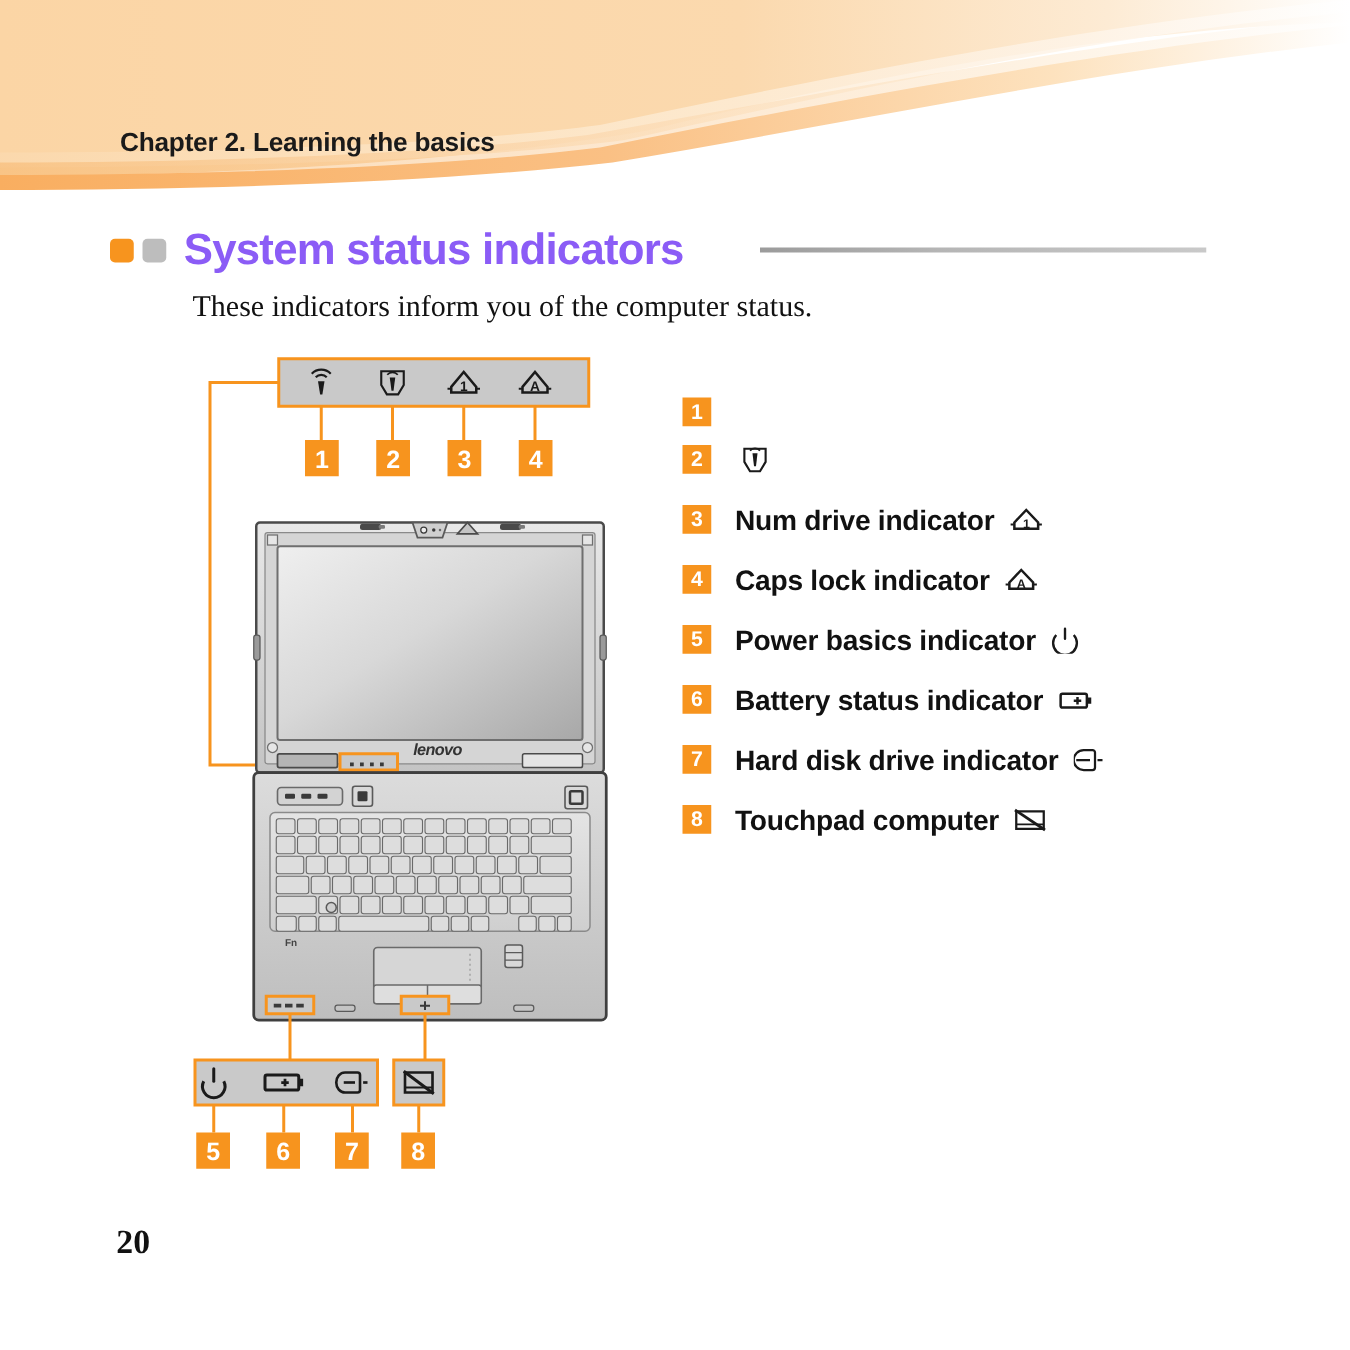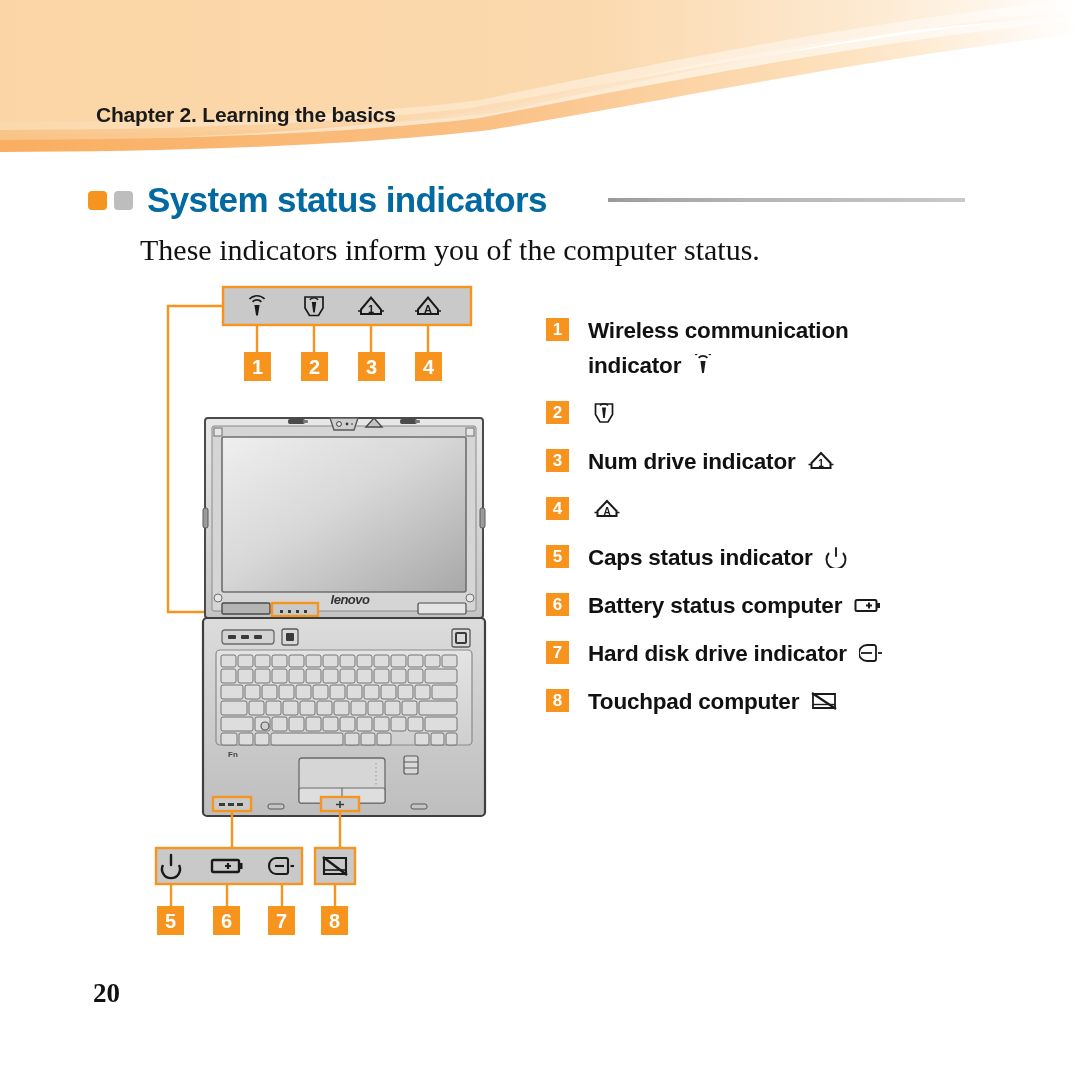--- a/index.html
+++ b/index.html
@@ -47,37 +47,37 @@
   .sq {
     width: 19px; height: 19px;
     border-radius: 4px;
     margin-right: 7px;
   }
   .sq.orange { background: #F7941E; }
   .sq.gray   { background: #BDBDBD; margin-right: 14px; }
   .section-title {
     font-size: 35px;
     font-weight: bold;
-    color: #0369a1;
+    color: #8b5cf6;
     letter-spacing: -0.6px;
     white-space: nowrap;
   }
   .title-rule {
     position: absolute;
     left: 608px; top: 198px;
     width: 357px; height: 4px;
     background: linear-gradient(to right, #9b9b9b 0%, #b5b5b5 40%, #c9c9c9 100%);
   }
 
   
   .intro {
     position: absolute;
-    left: 140px; top: 233px;
+    left: 154px; top: 233px;
     font-family: "Liberation Serif", serif;
-    font-size: 30px;
+    font-size: 24px;
     color: #111111;
     white-space: nowrap;
   }
 
   
   .figure {
     position: absolute;
     left: 0; top: 0;
     width: 520px; height: 1000px;
   }
@@ -494,31 +494,20 @@
           <text x="334.5" y="928" font-family="Liberation Sans, sans-serif" font-size="20" font-weight="bold" text-anchor="middle" fill="#ffffff">8</text>
         </g>
       </g>
     </svg>
   </div>
 
   <div class="list">
 
     <div class="list-item">
       <span class="badge">1</span>
-      <span class="item-text">
-        <span>Wireless communication</span><br>
-        <span>indicator</span>
-        <span class="ico">
-          <svg width="20" height="22" viewBox="0 0 20 22">
-            <path d="M7.4,7 L12.6,7 L10.9,19 L9.1,19 Z" fill="#1a1a1a"></path>
-            <path d="M5.6,3.8 A6,6 0 0 1 14.4,3.8" fill="none" stroke="#1a1a1a" stroke-width="1.7"></path>
-            <path d="M2.4,1 A10.5,10.5 0 0 1 17.6,1" fill="none" stroke="#1a1a1a" stroke-width="1.7"></path>
-          </svg>
-        </span>
-      </span>
     </div>
 
     <div class="list-item">
       <span class="badge">2</span>
       <span class="item-text">
         <span class="ico">
           <svg width="20" height="22" viewBox="0 0 20 22">
             <path d="M1.5,2 L18.5,2 L18.5,12.5 L14,20 L6,20 L1.5,12.5 Z" fill="none" stroke="#1a1a1a" stroke-width="1.7"></path>
             <path d="M8,5.5 L12,5.5 L10.8,16 L9.2,16 Z" fill="#1a1a1a"></path>
             <path d="M6,3.5 A5.5,5.5 0 0 1 14,3.5" fill="none" stroke="#1a1a1a" stroke-width="1.4"></path>
@@ -537,47 +526,48 @@
             <text x="13" y="17" font-family="Liberation Sans, sans-serif" font-size="10" font-weight="bold" text-anchor="middle" fill="#1a1a1a">1</text>
             <path d="M0.5,14.5 L3,14.5 M25.5,14.5 L23,14.5" stroke="#1a1a1a" stroke-width="1.6"></path>
           </svg>
         </span>
       </span>
     </div>
 
     <div class="list-item">
       <span class="badge">4</span>
       <span class="item-text">
+        <span>Caps lock indicator</span>
         <span class="ico">
           <svg width="26" height="22" viewBox="0 0 26 22">
             <path d="M3.5,13 L13,3 L22.5,13 L22.5,18 L3.5,18 Z" fill="none" stroke="#1a1a1a" stroke-width="2"></path>
             <text x="13" y="17" font-family="Liberation Sans, sans-serif" font-size="10" font-weight="bold" text-anchor="middle" fill="#1a1a1a">A</text>
             <path d="M0.5,14.5 L3,14.5 M25.5,14.5 L23,14.5" stroke="#1a1a1a" stroke-width="1.6"></path>
           </svg>
         </span>
       </span>
     </div>
 
     <div class="list-item">
       <span class="badge">5</span>
       <span class="item-text">
-        <span>Caps status indicator</span>
+        <span>Power basics indicator</span>
         <span class="ico">
           <svg width="22" height="22" viewBox="0 0 22 22">
             <path d="M4,7 A9.5,9.5 0 1 0 18,7" fill="none" stroke="#1a1a1a" stroke-width="1.9"></path>
             <path d="M11,2 L11,10" stroke="#1a1a1a" stroke-width="1.9" stroke-linecap="round"></path>
           </svg>
         </span>
       </span>
     </div>
 
     <div class="list-item">
       <span class="badge">6</span>
       <span class="item-text">
-        <span>Battery status computer</span>
+        <span>Battery status indicator</span>
         <span class="ico">
           <svg width="28" height="22" viewBox="0 0 28 22">
             <rect x="1.5" y="6" width="21" height="11" rx="1.5" fill="none" stroke="#1a1a1a" stroke-width="2"></rect>
             <rect x="22.5" y="9" width="3.5" height="5" fill="#1a1a1a"></rect>
             <path d="M15,8.5 L15,14.5 M12,11.5 L18,11.5" stroke="#1a1a1a" stroke-width="2"></path>
           </svg>
         </span>
       </span>
     </div>
 

